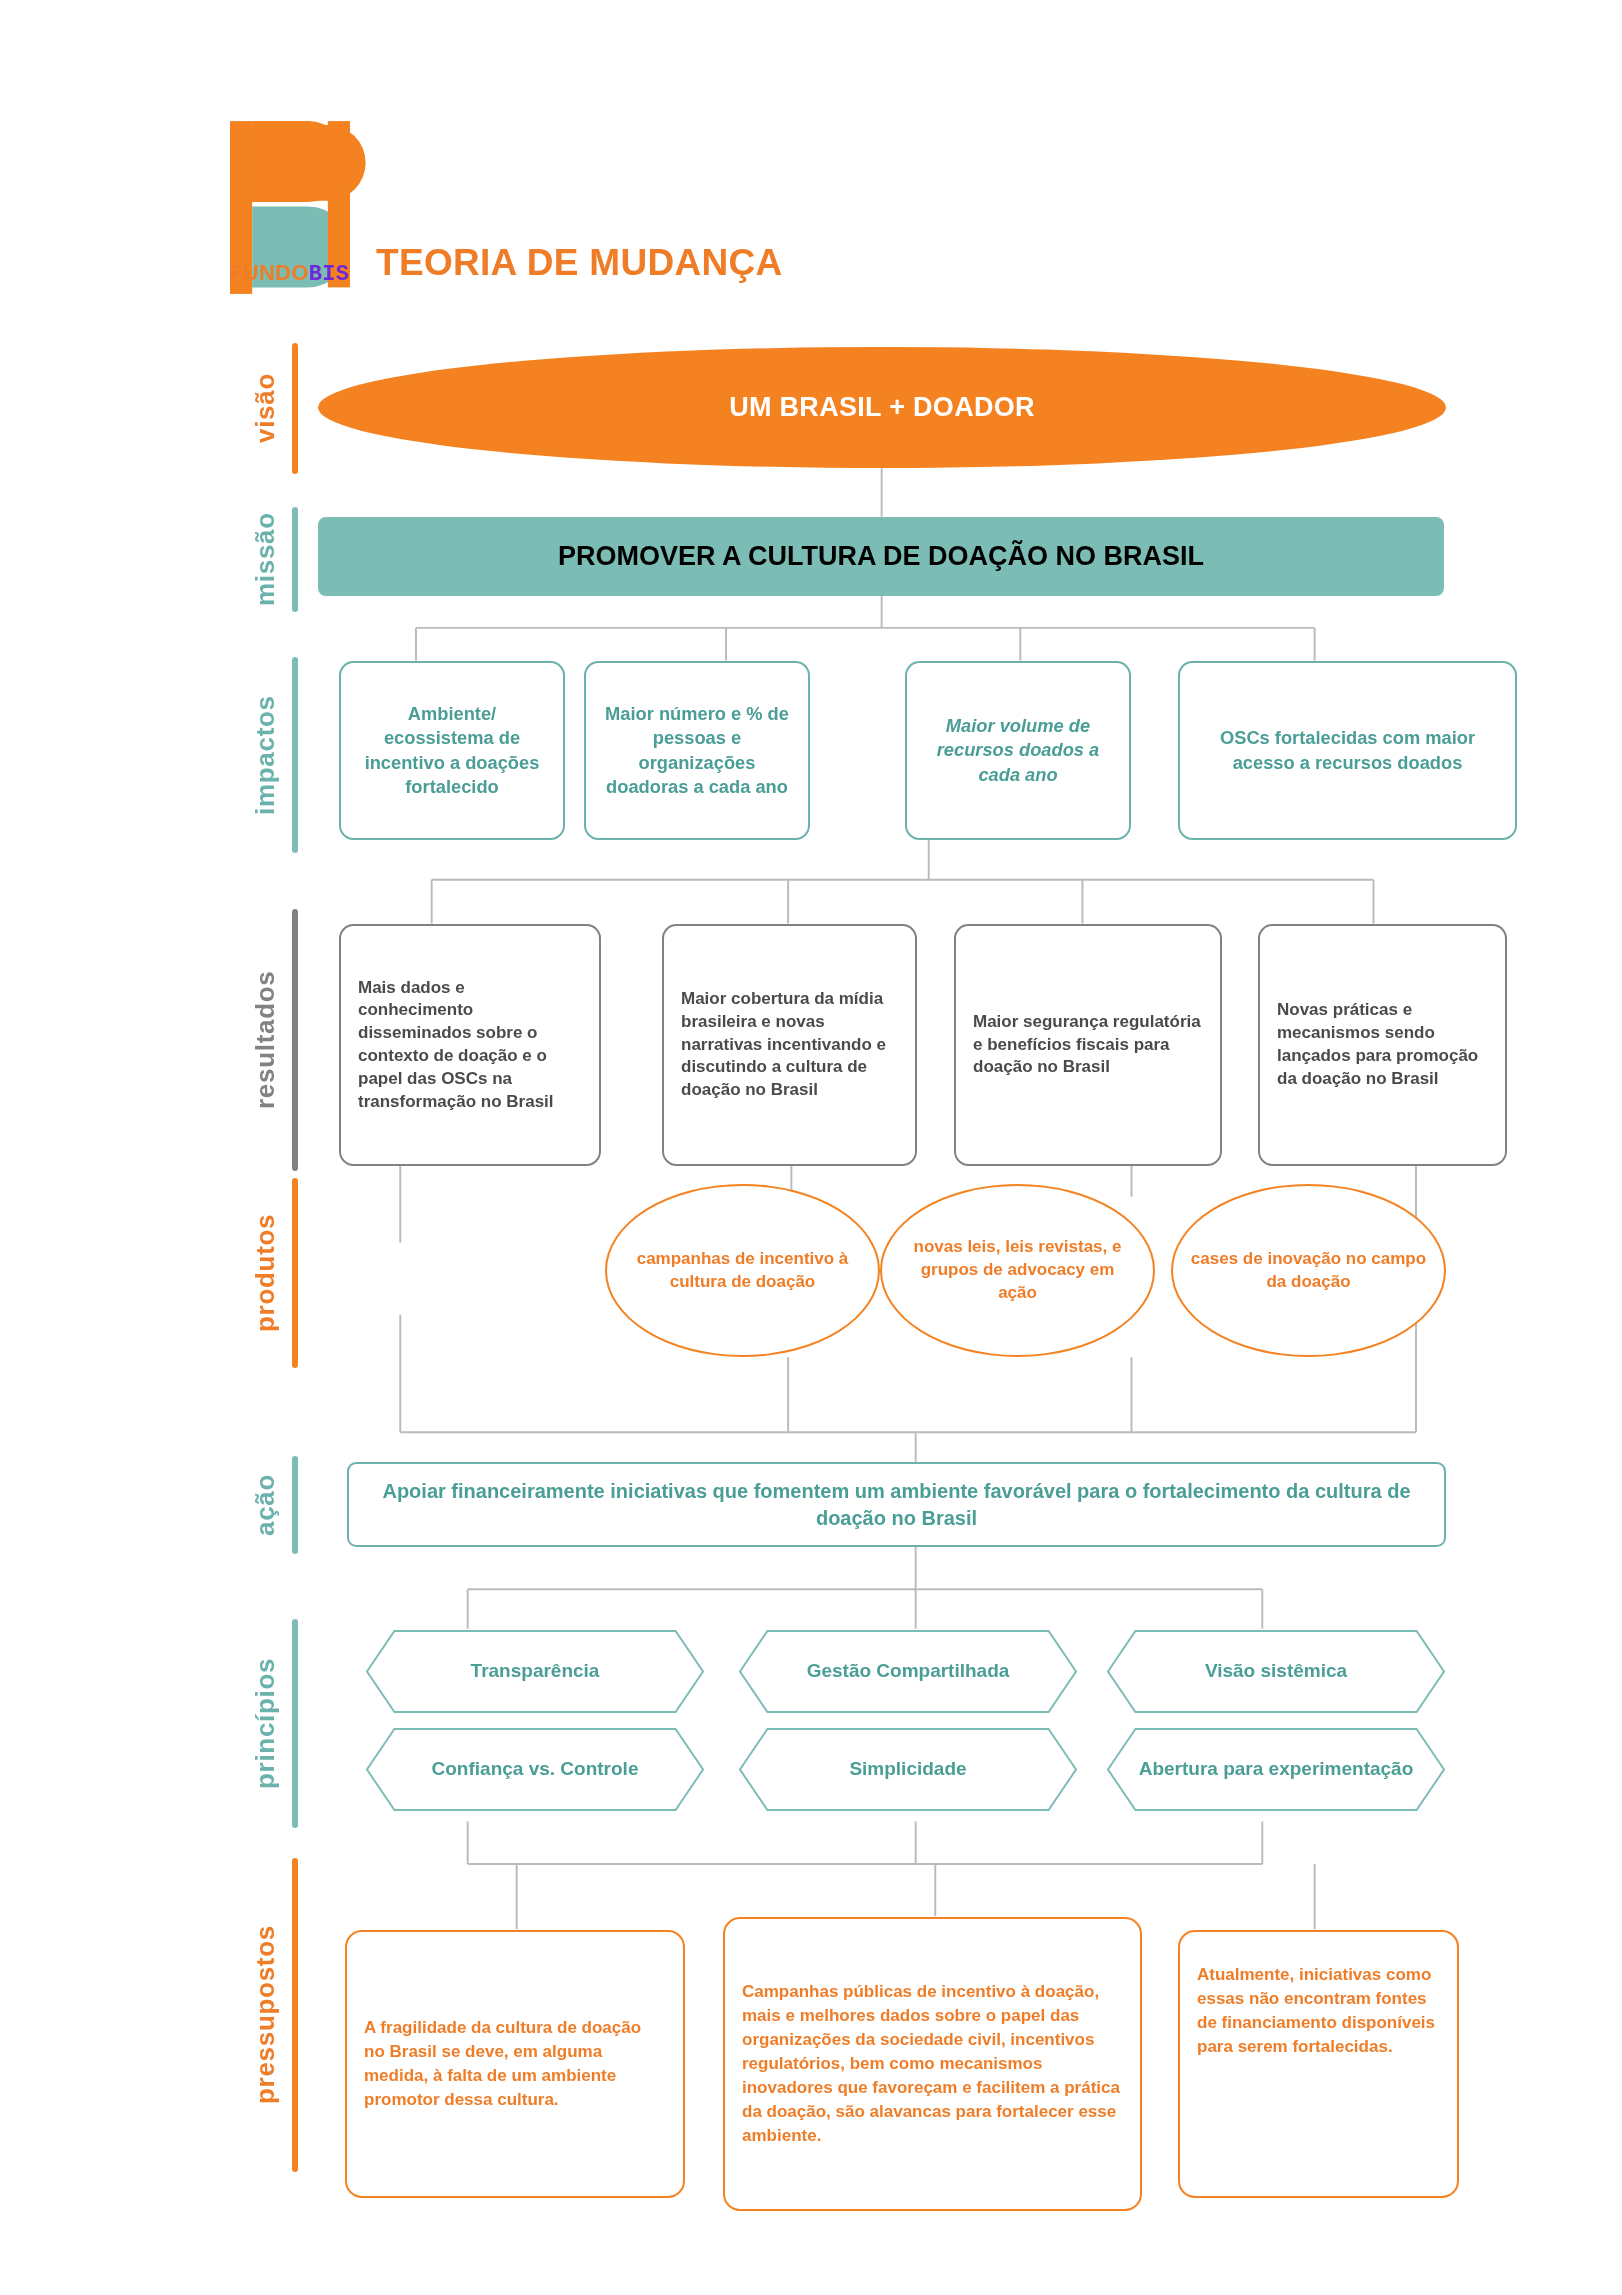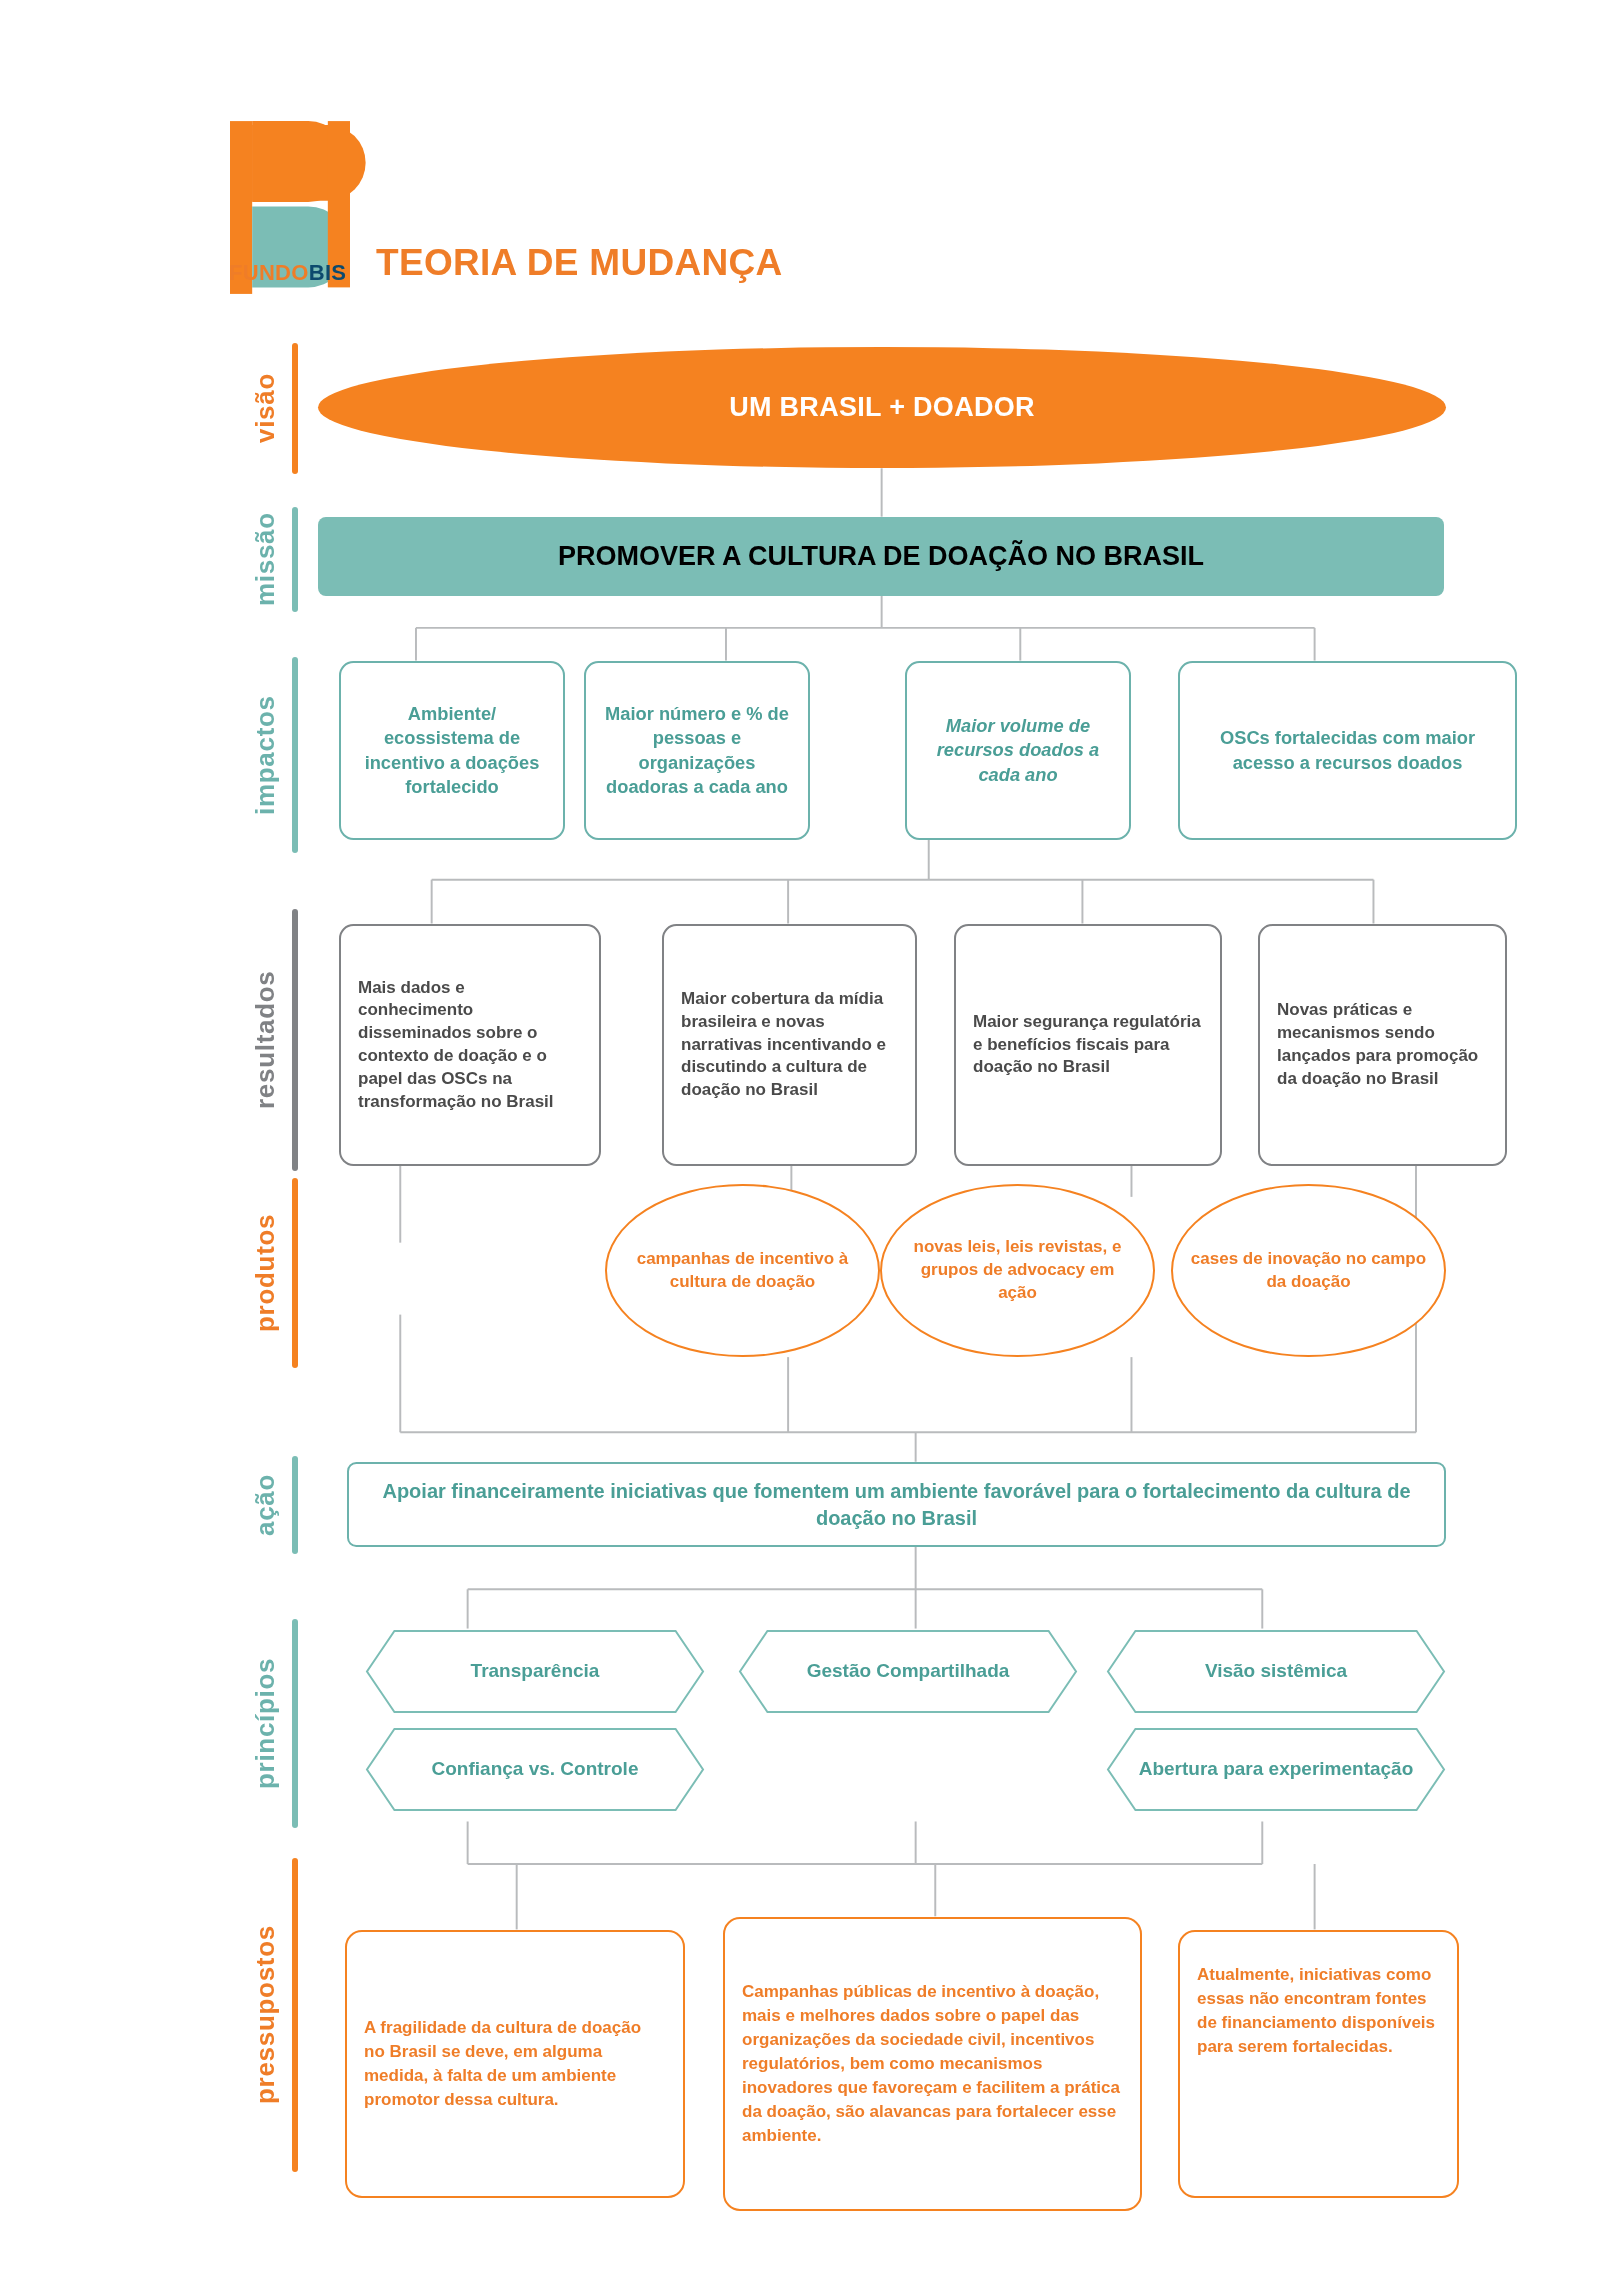--- a/index.html
+++ b/index.html
@@ -4,21 +4,21 @@
 <style>
   html,body{margin:0;padding:0;background:#ffffff;}
   body{width:1622px;height:2295px;font-family:"Liberation Sans",sans-serif;position:relative;overflow:hidden;}
   .page{position:relative;width:1622px;height:2295px;}
 
   
   .logo{position:absolute;left:230px;top:121px;width:150px;height:173px;}
   .logo svg{display:block;}
   .logo-word{position:absolute;left:229px;top:260px;font-size:22px;font-weight:bold;letter-spacing:0.3px;}
   .logo-word .o{color:#ef7d28;}
-  .logo-word .b{color:#0c4a6e;}
+  .logo-word .b{color:#6d28d9;font-family:Liberation Mono, monospace;}
   .title{position:absolute;left:376px;top:242px;font-size:37px;font-weight:bold;color:#ef7d28;letter-spacing:0.3px;}
 
   
   .rail{position:absolute;display:flex;align-items:center;}
   .rail .bar{width:6.5px;border-radius:3.3px;margin-right:10.5px;}
   .rail .lbl{writing-mode:vertical-rl;transform:rotate(180deg);font-size:26px;font-weight:bold;letter-spacing:0.7px;text-align:center;}
 
   
   .vision{position:absolute;left:318px;top:347px;width:1128px;height:121px;border-radius:50%/50%;background:#f58220;display:flex;align-items:center;justify-content:center;color:#fff;font-size:27px;font-weight:bold;letter-spacing:0.3px;}
   .mission{position:absolute;left:318px;top:517px;width:1126px;height:79px;border-radius:7.9px;background:#7bbdb5;display:flex;align-items:center;justify-content:center;color:#000000;font-size:27px;font-weight:bold;}
@@ -181,20 +181,26 @@
         <polygon points="45,3 475,3 517,65 475,127 45,127 3,65" fill="#ffffff" stroke="#7bbdb5" stroke-width="3"></polygon>
       </svg>
     <span>Visão sistêmica</span>
   </div>
   <div class="hex" style="left:365px;top:1727px;width:340px;height:85px;">
     <svg width="340" height="85" viewBox="0 0 520 130">
         <polygon points="45,3 475,3 517,65 475,127 45,127 3,65" fill="#ffffff" stroke="#7bbdb5" stroke-width="3"></polygon>
       </svg>
     <span>Confiança vs. Controle</span>
   </div>
+  <div class="hex" style="left:738px;top:1727px;width:340px;height:85px;">
+    <svg width="340" height="85" viewBox="0 0 520 130">
+        <polygon points="45,3 475,3 517,65 475,127 45,127 3,65" fill="#ffffff" stroke="#7bbdb5" stroke-width="3"></polygon>
+      </svg>
+    <span>Simplicidade</span>
+  </div>
   <div class="hex" style="left:1106px;top:1727px;width:340px;height:85px;">
     <svg width="340" height="85" viewBox="0 0 520 130">
         <polygon points="45,3 475,3 517,65 475,127 45,127 3,65" fill="#ffffff" stroke="#7bbdb5" stroke-width="3"></polygon>
       </svg>
     <span>Abertura para experimentação</span>
   </div>
 
   <div class="assump" style="left:345px;top:1930px;width:340px;height:268px;">A fragilidade da cultura de doação no Brasil se deve, em alguma medida, à falta de um ambiente promotor dessa cultura.</div>
   <div class="assump" style="left:723px;top:1917px;width:419px;height:294px;">Campanhas públicas de incentivo à doação, mais e melhores dados sobre o papel das organizações da sociedade civil, incentivos regulatórios, bem como mecanismos inovadores que favoreçam e facilitem a prática da doação, são alavancas para fortalecer esse ambiente.</div>
   <div class="assump" style="left:1178px;top:1930px;width:281px;height:268px;align-items:flex-start;padding-top:31px;">Atualmente, iniciativas como essas não encontram fontes de financiamento disponíveis para serem fortalecidas.</div>

